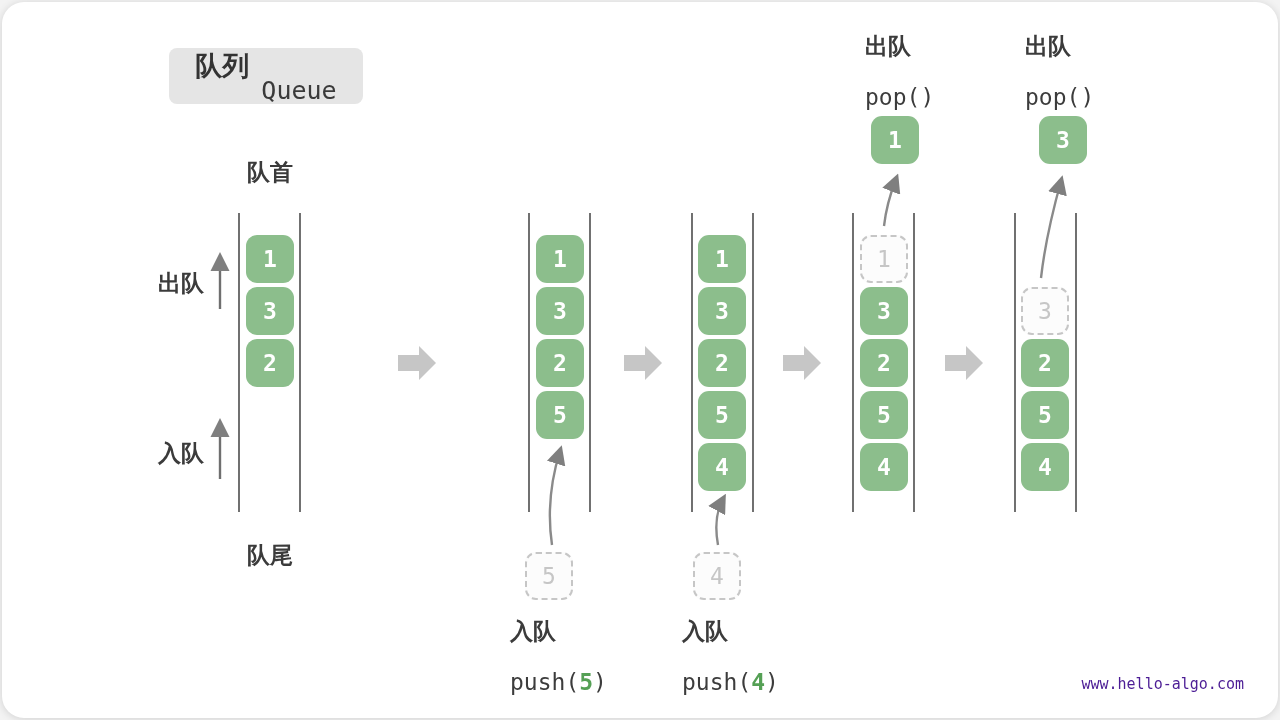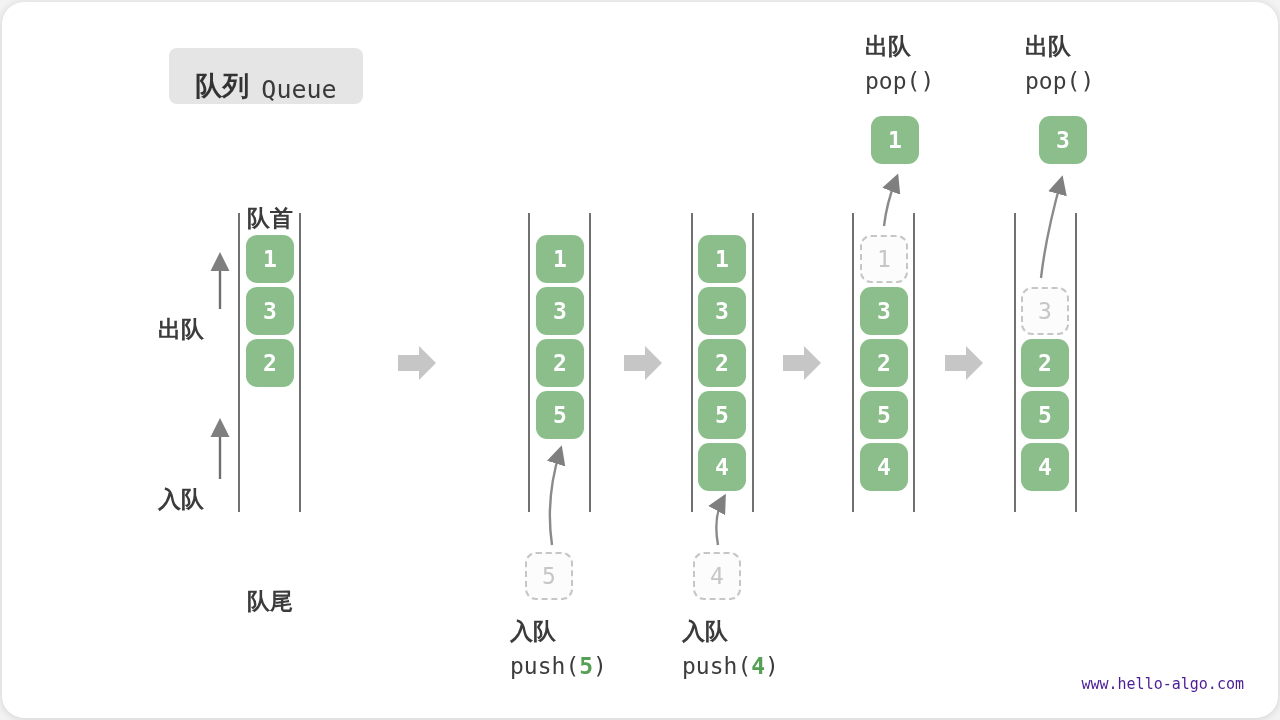--- a/index.html
+++ b/index.html
@@ -3,39 +3,39 @@
 <meta charset="utf-8">
 <style>
   html,body{margin:0;padding:0;width:1280px;height:720px;background:#f3f3f3;
     font-family:"Liberation Sans", sans-serif;}
   .canvas{position:absolute;left:2px;top:2px;width:1276px;height:716px;
     background:#ffffff;border-radius:22px;box-shadow:0 1px 8px rgba(0,0,0,.14);
     overflow:hidden;}
   .overlay{position:absolute;left:0;top:0;width:1276px;height:716px;pointer-events:none;}
 
   .title-box{position:absolute;left:167px;top:46px;width:194px;height:56px;
-    background:#e5e5e5;border-radius:8px;display:flex;align-items:flex-end;
+    background:#e5e5e5;border-radius:8px;display:flex;align-items:flex-start;
     justify-content:center;gap:12px;}
   .title-zh{font-size:27px;font-weight:700;color:#333;}
   .title-en{font-family:"DejaVu Sans Mono", monospace;font-size:25px;color:#3a3a3a;margin-top:28px;}
 
-  .zh-label{position:absolute;font-size:23px;font-weight:700;color:#3b3b3b;margin-top:46px;}
+  .zh-label{position:absolute;font-size:23px;font-weight:700;color:#3b3b3b;}
   .center76{width:76px;text-align:center;}
   .right84{width:84px;text-align:right;}
 
   .cell{position:absolute;width:48px;height:48px;box-sizing:border-box;
     border-radius:11px;display:flex;align-items:center;justify-content:center;
     font-family:"DejaVu Sans Mono", monospace;font-size:23px;font-weight:700;}
   .cell.solid{background:var(--cell_green,#8CBE8C);color:#ffffff;}
   .cell.ghost{border:2px dashed var(--dashed_gray,#c6c6c6);background:#fcfcfc;
     color:var(--dashed_gray,#c6c6c6);font-weight:400;}
 
   .op-label{position:absolute;}
   .op-zh{font-size:23px;font-weight:700;color:#3b3b3b;line-height:26px;}
-  .op-code{margin-top:9px;font-family:"DejaVu Sans Mono", monospace;
+  .op-code{margin-top:25px;font-family:"DejaVu Sans Mono", monospace;
     font-size:23px;color:#3c3c3c;line-height:26px;}
   .op-code .arg{color:var(--accent_green,#55A055);font-weight:700;}
 
   .watermark{position:absolute;right:34px;top:673px;
     font-family:"DejaVu Sans Mono", monospace;font-size:15px;color:#4c1d95;}
 </style>
 </head>
 <body>
 
 <div class="canvas">

